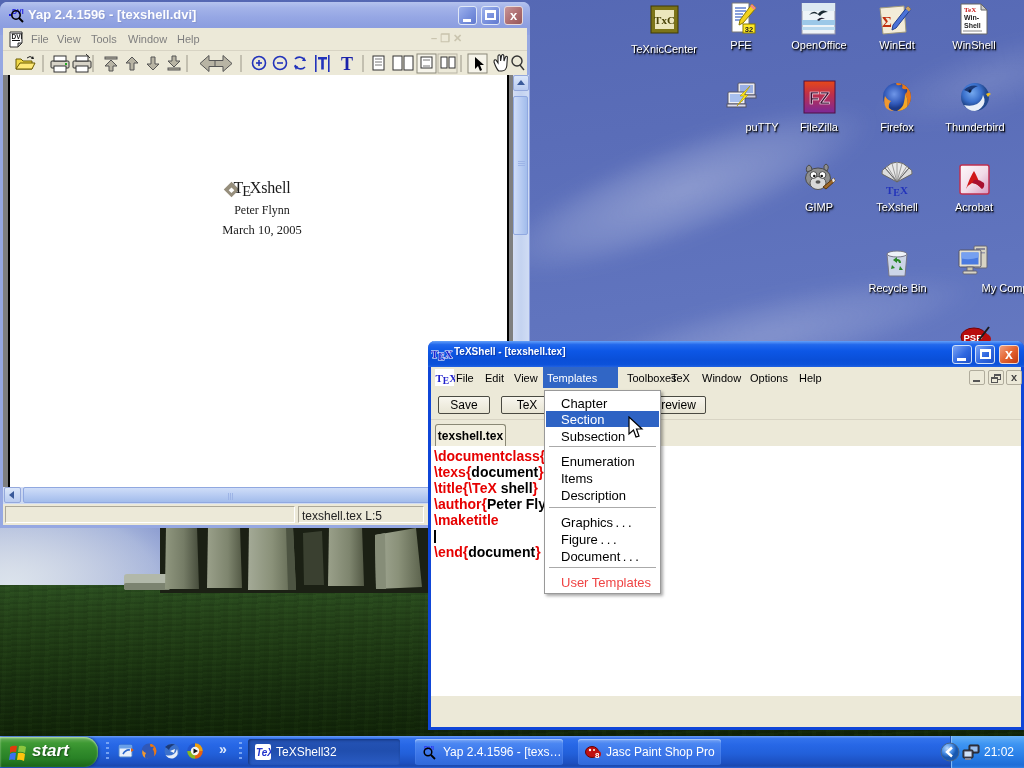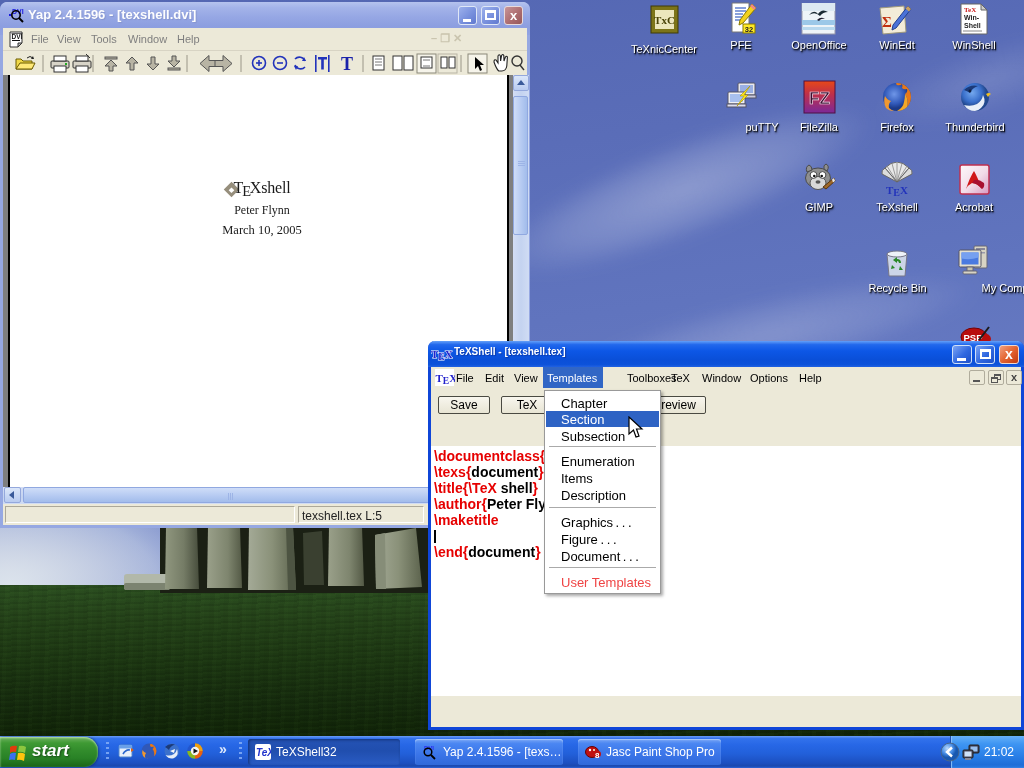--- a/index.html
+++ b/index.html
@@ -418,21 +418,21 @@
   </div>
 
   <div class="abs" style="left:0;top:26px;width:590px;height:21px;background:#ece9d8;font-size:11px;color:#000;">
     <svg class="abs" style="left:4px;top:2px" width="20" height="17" viewBox="0 0 20 17">
           <rect x="0" y="0" width="19" height="17" fill="#fff"></rect>
           <text x="0.5" y="12.5" font-size="11" font-weight="bold" fill="#2222cc" font-family="Liberation Serif">T<tspan dy="2.2" font-size="9.5">E</tspan><tspan dy="-2.2">X</tspan></text>
         </svg>
     <span class="abs" style="left:25px;top:5px;">File</span>
     <span class="abs" style="left:54px;top:5px;">Edit</span>
     <span class="abs" style="left:83px;top:5px;">View</span>
-    <div class="abs" style="left:112px;top:0;width:60px;height:21px;background:#3166c5;color:#fff;padding-left:36px;">
+    <div class="abs" style="left:112px;top:0;width:75px;height:21px;background:#3166c5;color:#fff;padding-left:36px;">
           <span class="abs" style="left:4px;top:5px;">Templates</span>
         </div>
     <span class="abs" style="left:196px;top:5px;">Toolboxes</span>
     <span class="abs" style="left:240px;top:5px;">TeX</span>
     <span class="abs" style="left:271px;top:5px;">Window</span>
     <span class="abs" style="left:319px;top:5px;">Options</span>
     <span class="abs" style="left:368px;top:5px;">Help</span>
     <div class="abs" style="left:538px;top:3px;width:16px;height:15px;border:1px solid #b0ac9c;border-radius:2px;background:#ece9d8;">
           <div class="abs" style="left:3px;top:9px;width:7px;height:2px;background:#555;"></div>
         </div>
@@ -442,20 +442,24 @@
         </div>
     <div class="abs" style="left:575px;top:3px;width:16px;height:15px;border:1px solid #b0ac9c;border-radius:2px;background:#ece9d8;color:#444;font-weight:bold;font-size:11px;text-align:center;line-height:13px;">x</div>
   </div>
 
   <div class="abs" style="left:0;top:47px;width:590px;height:31px;background:#ece9d8;">
     <div class="abs" style="left:7px;top:8px;width:52px;height:18px;background:linear-gradient(180deg,#f8f6ee,#e8e5d4);border:1px solid #4a4a42;border-radius:2px;text-align:center;font-size:12px;line-height:16px;color:#000;">Save</div>
     <div class="abs" style="left:70px;top:8px;width:52px;height:18px;background:linear-gradient(180deg,#f8f6ee,#e8e5d4);border:1px solid #4a4a42;border-radius:2px;text-align:center;font-size:12px;line-height:16px;color:#000;">TeX</div>
     <div class="abs" style="left:212px;top:8px;width:63px;height:18px;background:linear-gradient(180deg,#f8f6ee,#e8e5d4);border:1px solid #4a4a42;border-radius:2px;text-align:center;font-size:12px;line-height:16px;color:#000;">Preview</div>
   </div>
 
+  <div class="abs" style="left:0;top:78px;width:590px;height:27px;background:#ece9d8;border-top:1px solid #d8d4c4;">
+    <div class="abs" style="left:0;top:26px;width:590px;height:1px;background:#9a9688;"></div>
+    <div class="abs" style="left:4px;top:4px;width:71px;height:23px;background:#f2efdf;border:1px solid #8a8875;border-bottom:none;border-radius:3px 3px 0 0;text-align:center;font-size:12px;font-weight:bold;line-height:22px;color:#000;">texshell.tex</div>
+  </div>
 
   <div class="abs" style="left:0;top:105px;width:590px;height:250px;background:#fff;font-weight:bold;font-size:14px;white-space:pre;color:#000;">
     <div class="abs" style="left:3px;top:2px;"><span style="color:#e60000">\documentclass{</span>a</div>
     <div class="abs" style="left:3px;top:18px;"><span style="color:#e60000">\texs{</span>document<span style="color:#e60000">}</span></div>
     <div class="abs" style="left:3px;top:34px;"><span style="color:#e60000">\title{\TeX</span> shell<span style="color:#e60000">}</span></div>
     <div class="abs" style="left:3px;top:50px;"><span style="color:#e60000">\author{</span>Peter Flynn<span style="color:#e60000">}</span></div>
     <div class="abs" style="left:3px;top:66px;"><span style="color:#e60000">\maketitle</span></div>
     <div class="abs" style="left:3px;top:84px;width:2px;height:13px;background:#000;"></div>
     <div class="abs" style="left:3px;top:98px;"><span style="color:#e60000">\end{</span>document<span style="color:#e60000">}</span></div>
   </div>

